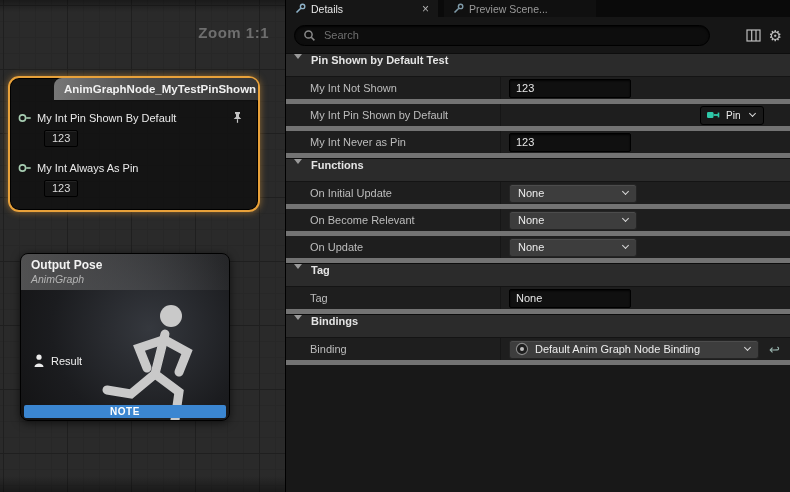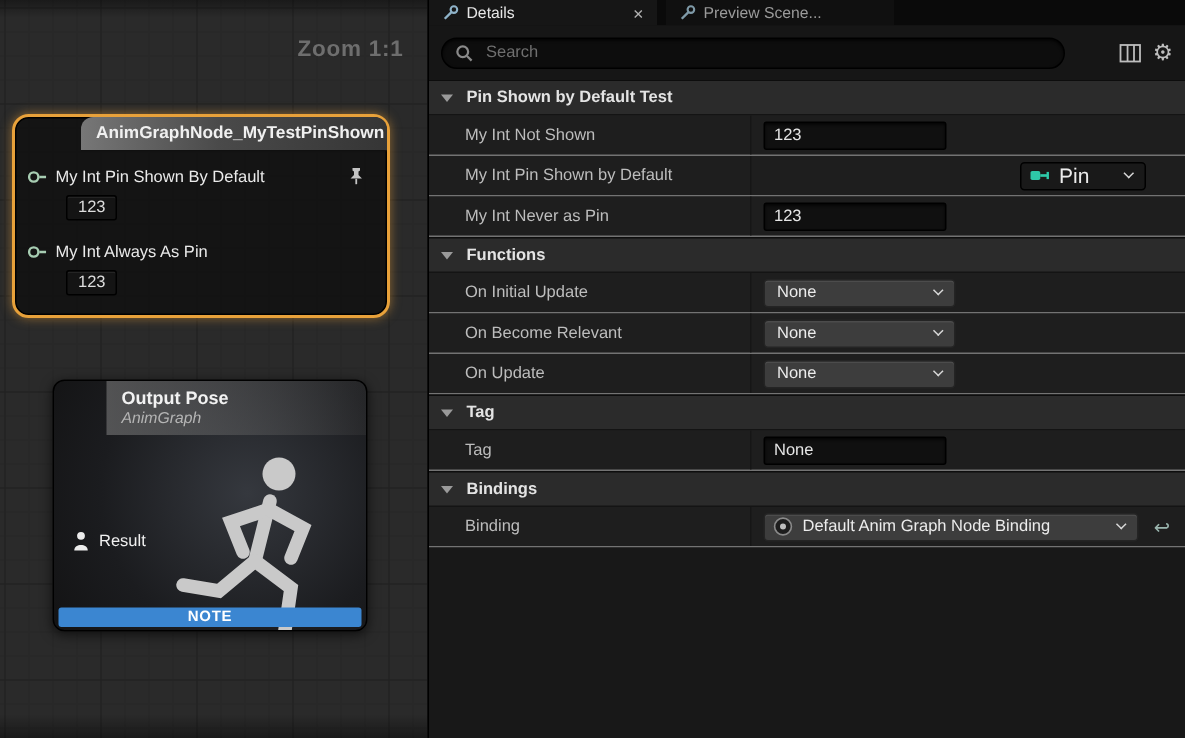--- a/index.html
+++ b/index.html
@@ -57,26 +57,25 @@
     position:absolute; left:34px;
     background:#141414; border:1px solid #000; border-radius:2px;
     box-shadow:inset 0 1px 0 rgba(255,255,255,.07);
     color:#ddd; font-size:11px; padding:1px 7px 2px; min-width:22px;
   }
   .pr1 { top:33px; } .pv1 { top:52px; }
   .pr2 { top:84px; } .pv2 { top:102px; }
 
   
   .output-node {
-    position:absolute; left:35px; top:253px; width:210px; height:168px;
+    position:absolute; left:20px; top:253px; width:210px; height:168px;
     border-radius:8px; border:1px solid #000; overflow:hidden;
     background:radial-gradient(circle at 62% 45%, #35383e 0%, #1b1c1f 62%, #131314 100%);
     box-shadow:0 2px 8px rgba(0,0,0,.6);
     z-index:2;
-    padding-left:35px;
   }
   .output-header {
     padding:4px 0 5px 10px;
     background:linear-gradient(90deg, rgba(130,130,130,.55), rgba(70,70,70,.25));
   }
   .output-title { font-size:12px; font-weight:bold; color:#f2f2f2; }
   .output-subtitle { font-size:10.5px; font-style:italic; color:#b5b5b5; margin-top:1px; }
   .mannequin { position:absolute; right:-4px; top:34px; pointer-events:none; }
   .result-row { position:absolute; left:12px; top:100px; display:flex; align-items:center; gap:6px;justify-content:center; }
   .result-label { font-size:11px; color:#f0f0f0; }
@@ -113,32 +112,32 @@
   }
   .searchbox input {
     flex:1; background:transparent; border:0; outline:none;
     color:#d0d0d0; font-size:11px; font-family:"Liberation Sans", sans-serif;
   }
   .searchbox input::placeholder { color:#6f6f6f; }
   .toolicons { display:flex; align-items:center; gap:8px; margin-left:8px; }
   .gear-glyph { font-size:15px; color:#bdbdbd; line-height:1; }
 
   .section-header {
-    height:24px; flex:none; display:flex; align-items:center;
+    height:24px; flex:none; display:flex; align-items:flex-start;
     background:#2b2b2b; border-top:1px solid #0d0d0d; border-bottom:1px solid #141414;
   }
   .tri-down {
     width:0; height:0; border-left:4px solid transparent; border-right:4px solid transparent;
     border-top:5px solid #9a9a9a; margin:0 9px 0 8px; flex:none;
   }
   .section-title { font-size:11px; font-weight:bold; color:#e4e4e4; }
 
   .prop-row {
     height:27px; flex:none; display:flex; align-items:center;
-    background:#1e1e1e; border-bottom:1px solid #737373;
+    background:#1e1e1e; border-bottom:5px solid #737373;
   }
   .prop-label {
     width:215px; flex:none; padding-left:24px; font-size:11px; color:#bdbdbd;
     border-right:1px solid #161616; height:100%; display:flex; align-items:center;
     white-space:nowrap; overflow:hidden;
   }
   .prop-value { flex:1; display:flex; align-items:center; padding:0 10px 0 8px; height:100%; }
 
   .prop-input {
     width:122px; height:19px; background:#101010; border:1px solid #000;
@@ -151,24 +150,24 @@
     width:128px; height:19px; background:#3d3d3d; border:1px solid #242424;
     border-radius:3px; display:flex; align-items:center; padding-left:8px;
     color:#ececec; font-size:11px; cursor:default;
     box-shadow:inset 0 1px 0 rgba(255,255,255,.08);
   }
   .chev {
     width:5px; height:5px; border-right:1.5px solid #d8d8d8; border-bottom:1.5px solid #d8d8d8;
     transform:rotate(45deg); margin-left:auto; margin-right:8px; margin-top:-3px; flex:none;
   }
   .pin-dd {
-    margin-left:auto; margin-right:16px; width:84px; height:19px;
+    margin-left:auto; margin-right:16px; width:64px; height:19px;
     background:#191919; border:1px solid #000; border-radius:3px;
     display:flex; align-items:center; padding-left:5px; gap:4px;
-    color:#ececec; font-size:14px;
+    color:#ececec; font-size:10px;
   }
   .binding-dd { width:250px; gap:6px; padding-left:5px; }
   .binding-dd .bind-label { white-space:nowrap; overflow:hidden; }
   .revert { margin-left:auto; color:#9ab5ae; font-size:13px; line-height:1; }
 
   .filler { flex:1; background:#181818; }
 
   svg { display:block; flex:none; }
 </style>
 </head>

